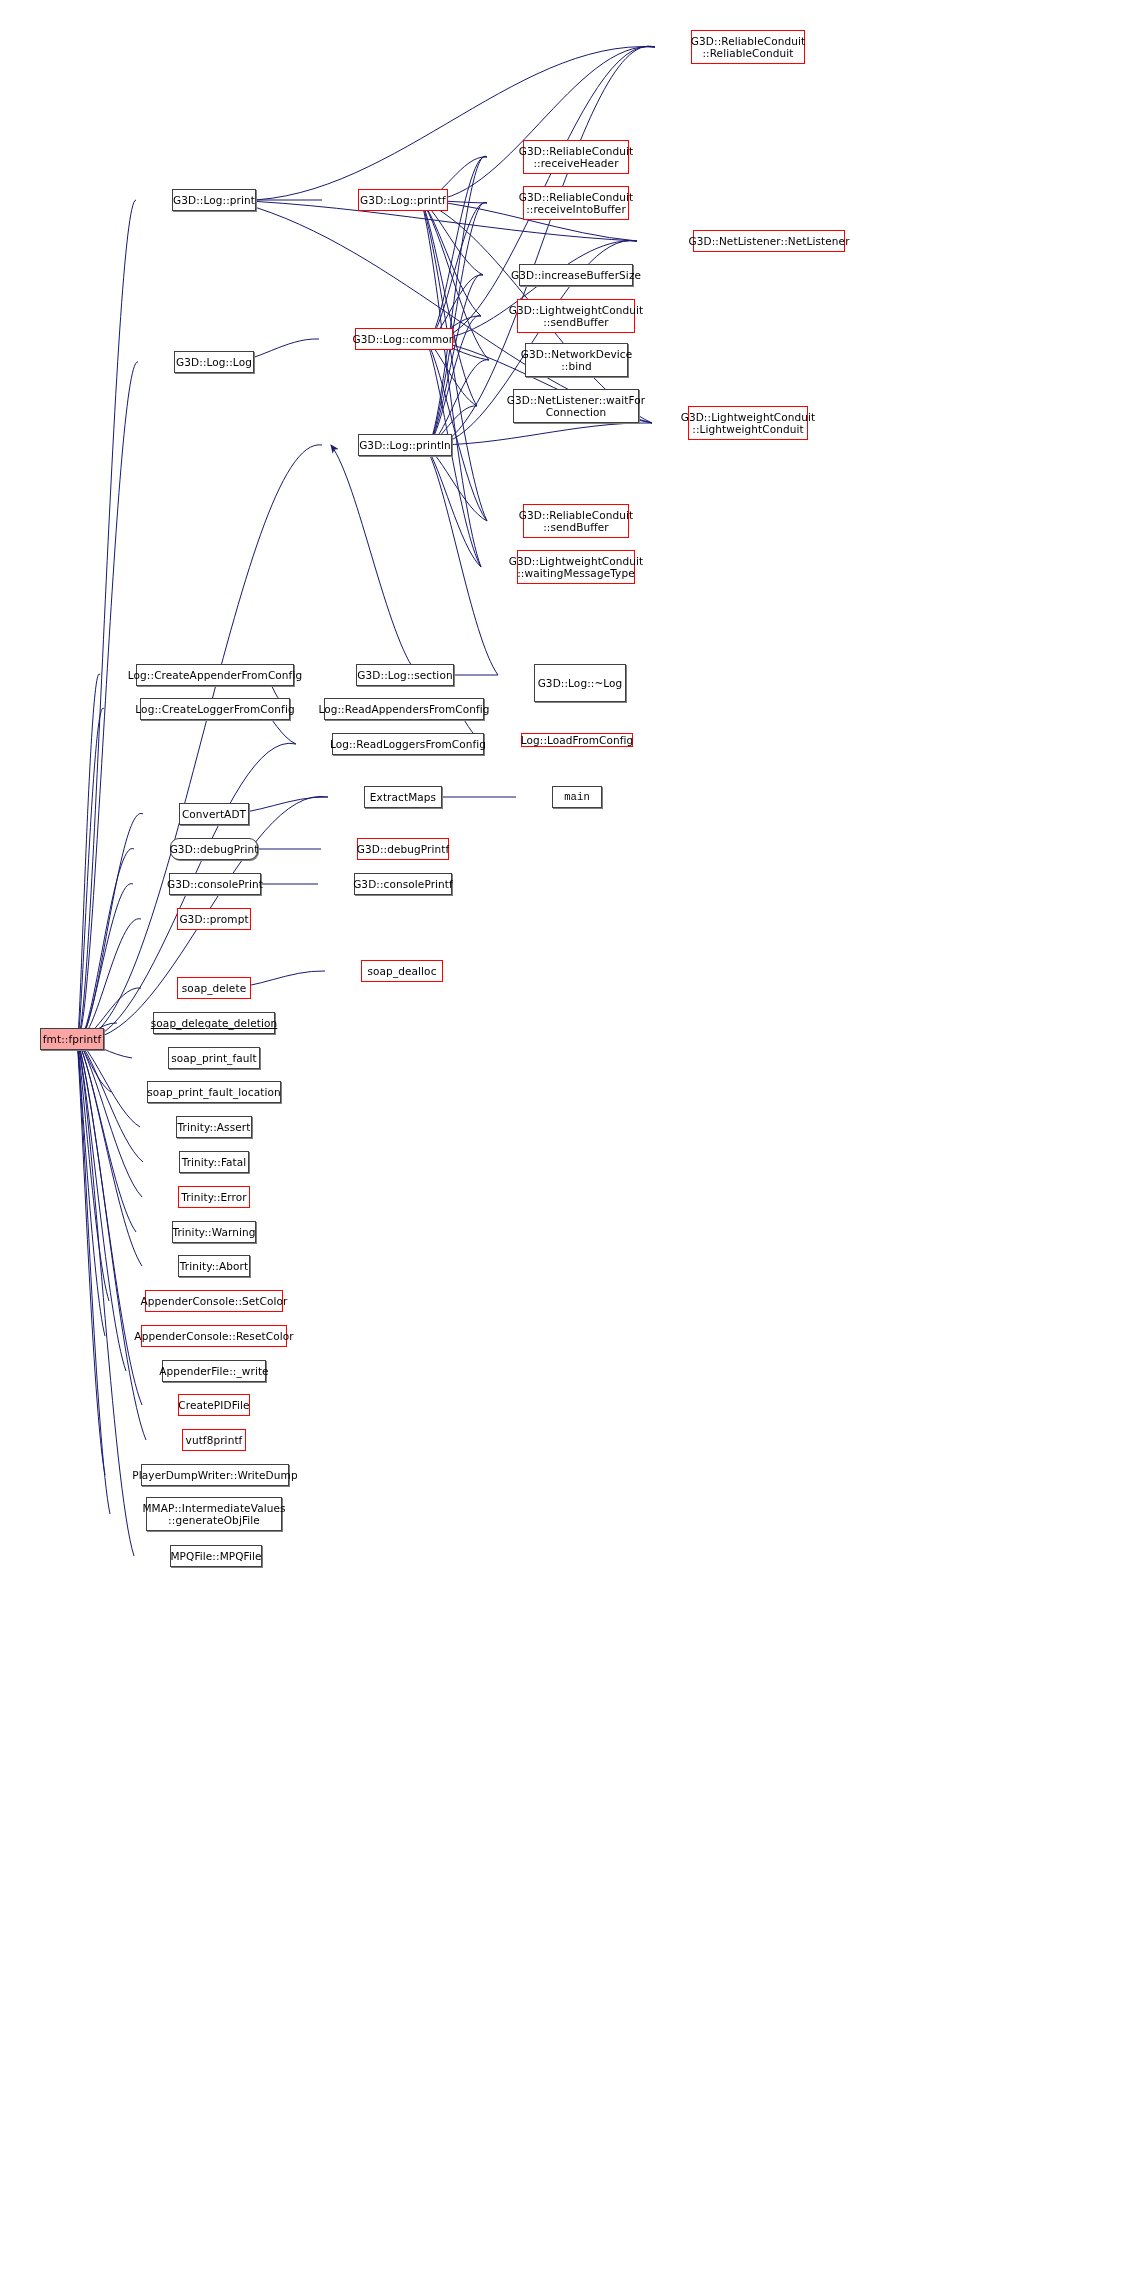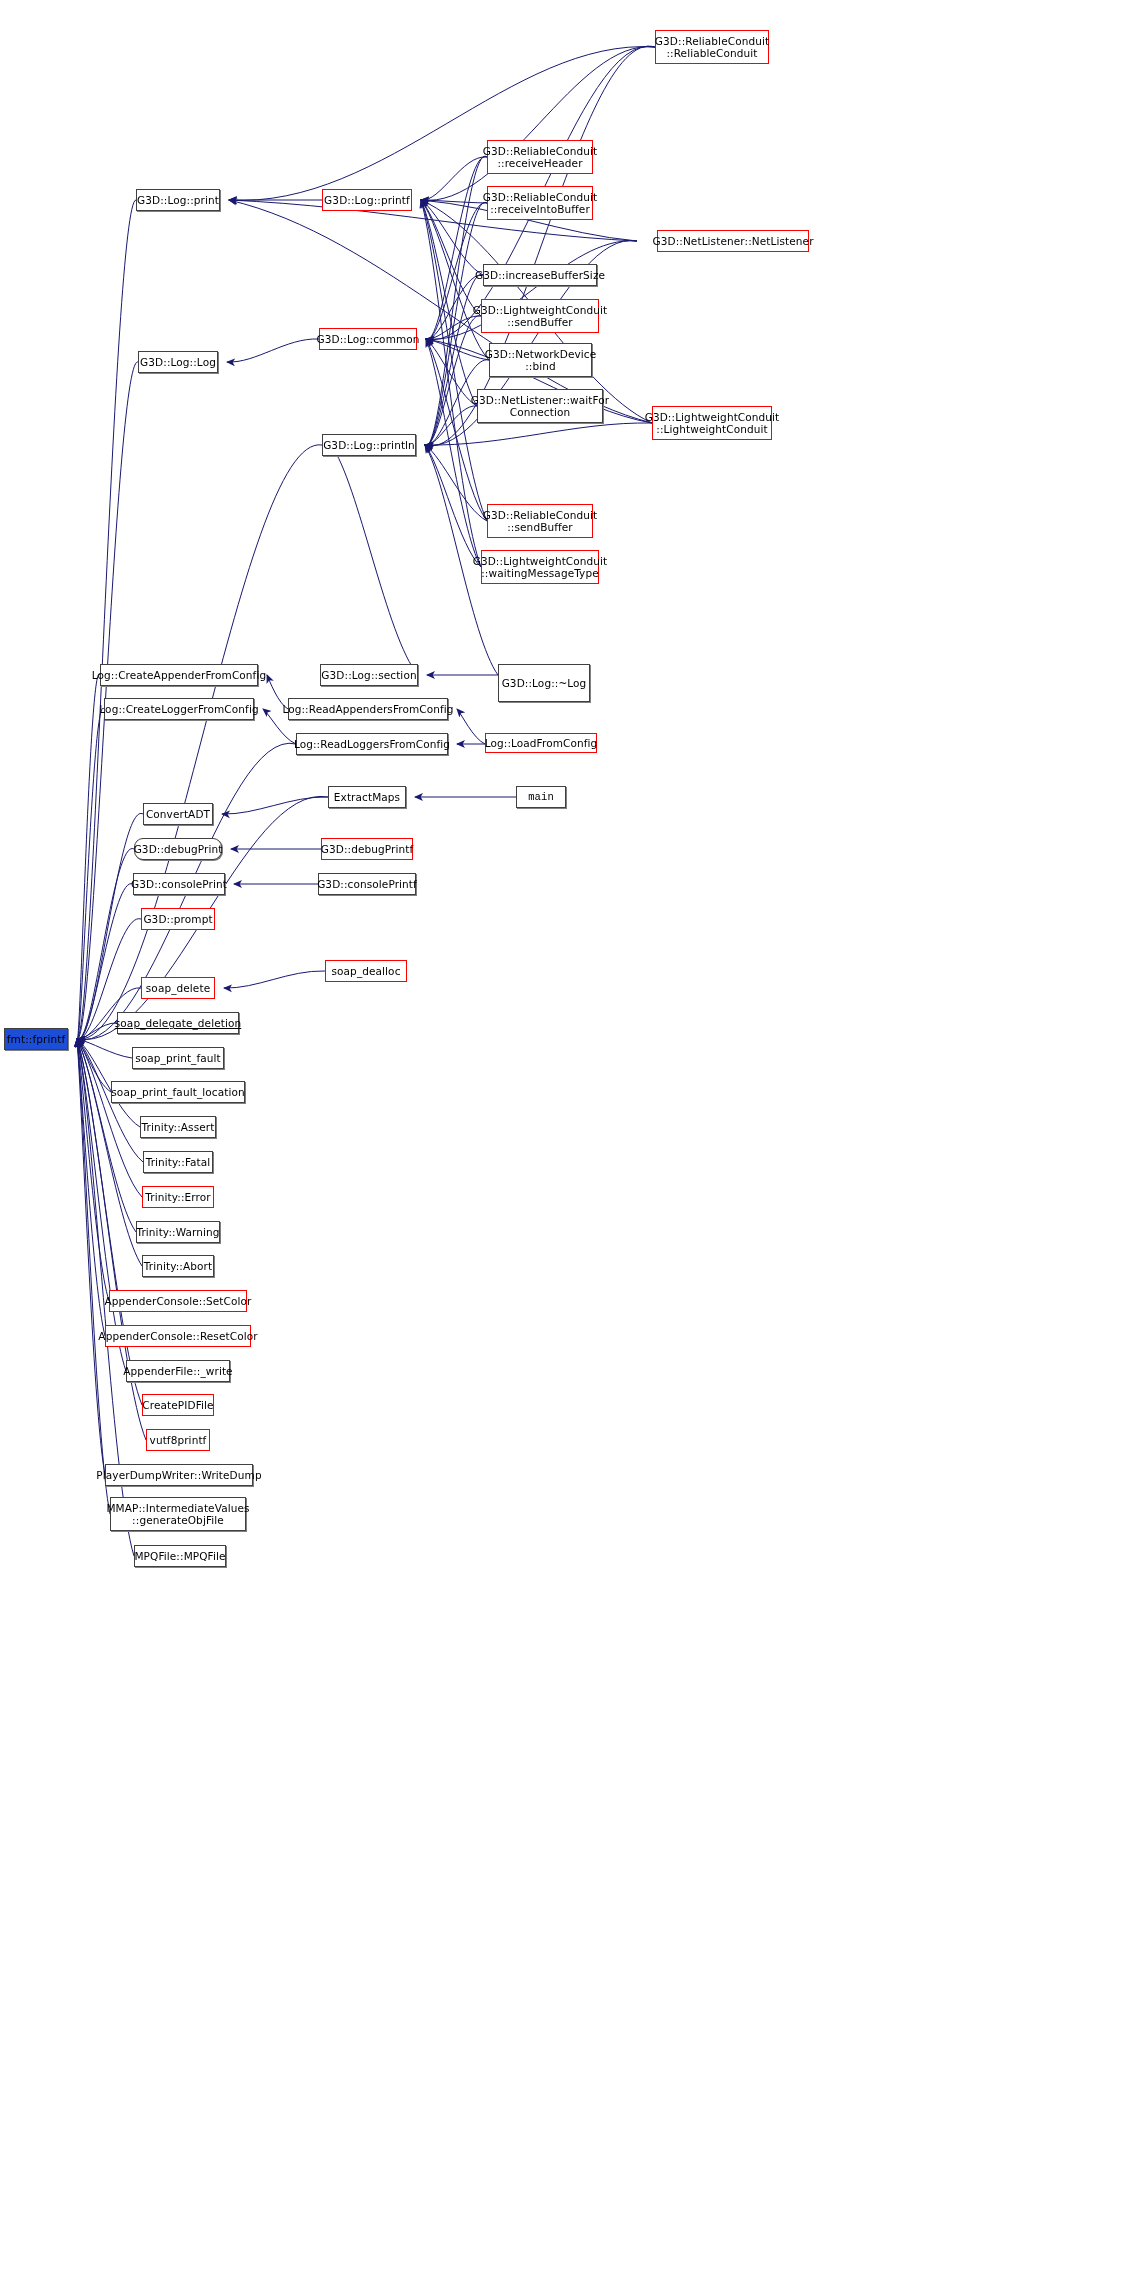--- a/index.html
+++ b/index.html
@@ -2,24 +2,24 @@
 <html><head>
 <meta charset="utf-8">
 <style>
   html,body{margin:0;padding:0;background:#ffffff;}
   #canvas{position:relative;width:1148px;height:2285px;background:#ffffff;
           font-family:"DejaVu Sans","Liberation Sans",sans-serif;overflow:hidden;}
   #edges{position:absolute;left:0;top:0;width:1148px;height:2285px;}
   .node{position:absolute;box-sizing:border-box;display:flex;align-items:center;
         justify-content:center;text-align:center;background:#ffffff;
         font-size:10.5px;line-height:12px;color:#000000;letter-spacing:.1px;
-        white-space:pre-line;padding:0 18px;}
+        white-space:pre-line;padding:0 18px;margin-left:36px;}
   .node.k-black{border:1px solid #404040;box-shadow:1px 1px 0 0 #808080;}
   .node.k-red{border:1px solid #ff0000;}
-  .node.k-root{border:1px solid #404040;background:#1d4ed8;
+  .node.k-root{border:1px solid #404040;background:#fca5a5;
                box-shadow:1px 1px 0 0 #808080;}
 </style>
 </head>
 <body>
 
 <div id="canvas">
   <svg id="edges" viewBox="0 0 1148 2285" xmlns="http://www.w3.org/2000/svg">
     <defs>
       <marker id="ah" markerWidth="9" markerHeight="9" refX="8" refY="4.5" orient="auto" markerUnits="userSpaceOnUse">
         <path d="M0,0.6 L9,4.5 L0,8.4 L2.3,4.5 Z" fill="#191970"></path>
@@ -132,21 +132,21 @@
       <div class="node k-red" style="left: 487px; top: 504px; width: 106px; height: 34px;">G3D::ReliableConduit
 ::sendBuffer</div>
       <div class="node k-red" style="left: 481px; top: 550px; width: 118px; height: 34px;">G3D::LightweightConduit
 ::waitingMessageType</div>
       <div class="node k-black" style="left: 100px; top: 664px; width: 158px; height: 22px;">Log::CreateAppenderFromConfig</div>
       <div class="node k-black" style="left: 320px; top: 664px; width: 98px; height: 22px;">G3D::Log::section</div>
       <div class="node k-black" style="left: 498px; top: 664px; width: 92px; height: 38px;">G3D::Log::~Log</div>
       <div class="node k-black" style="left: 104px; top: 698px; width: 150px; height: 22px; text-align: right;">Log::CreateLoggerFromConfig</div>
       <div class="node k-black" style="left: 288px; top: 698px; width: 160px; height: 22px;">Log::ReadAppendersFromConfig</div>
       <div class="node k-black" style="left: 296px; top: 733px; width: 152px; height: 22px;">Log::ReadLoggersFromConfig</div>
-      <div class="node k-red" style="left: 485px; top: 733px; width: 112px; height: 20px;">Log::LoadFromConfig</div>
+      <div class="node k-red" style="left: 485px; top: 733px; width: 112px; height: 14px;">Log::LoadFromConfig</div>
       <div class="node k-black" style="left: 328px; top: 786px; width: 78px; height: 22px;">ExtractMaps</div>
       <div class="node k-black" style="left: 516px; top: 786px; width: 50px; height: 22px; font-family: Liberation Mono, monospace;">main</div>
       <div class="node k-black" style="left: 143px; top: 803px; width: 70px; height: 22px;">ConvertADT</div>
       <div class="node k-black" style="left: 134px; top: 838px; width: 88px; height: 22px; border-radius: 9px;">G3D::debugPrint</div>
       <div class="node k-red" style="left: 321px; top: 838px; width: 92px; height: 22px;">G3D::debugPrintf</div>
       <div class="node k-black" style="left: 133px; top: 873px; width: 92px; height: 22px;">G3D::consolePrint</div>
       <div class="node k-black" style="left: 318px; top: 873px; width: 98px; height: 22px;">G3D::consolePrintf</div>
       <div class="node k-red" style="left: 141px; top: 908px; width: 74px; height: 22px;">G3D::prompt</div>
       <div class="node k-red" style="left: 325px; top: 960px; width: 82px; height: 22px;">soap_dealloc</div>
       <div class="node k-red" style="left: 141px; top: 977px; width: 74px; height: 22px;">soap_delete</div>

